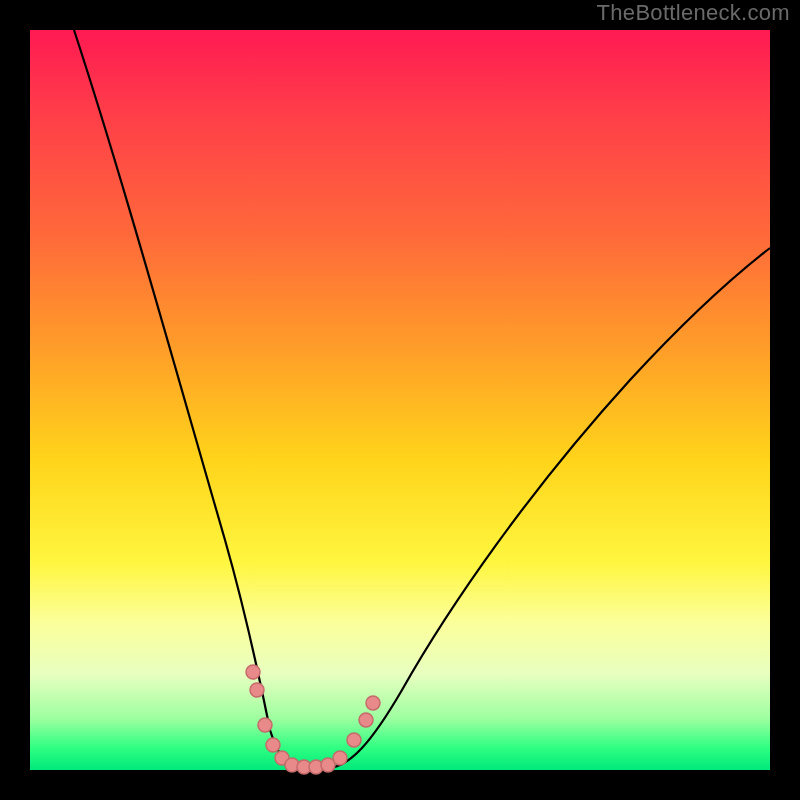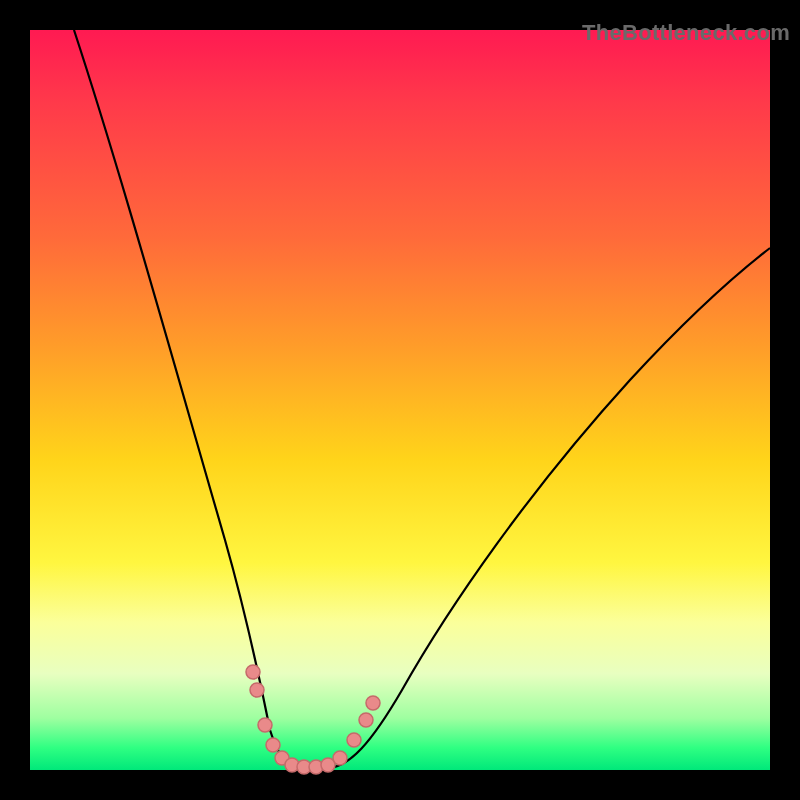--- a/index.html
+++ b/index.html
@@ -34,25 +34,25 @@
       #fff640 72%,
       #fbff9a 80%,
       #e8ffc0 87%,
       #9effa0 93%,
       #2fff82 97%,
       #00e87a 100%
     );
   }
   .watermark {
     position: absolute;
-    top: 20px;
+    top: 0;
     right: 10px;
     color: #6a6a6a;
     font-size: 22px;
-    font-weight: 700;
+    font-weight: 400;
     letter-spacing: 0.3px;
     user-select: none;
   }
   svg.curves {
     position: absolute;
     left: 0; top: 0;
     width: 740px;
     height: 740px;
     overflow: visible;
   }

